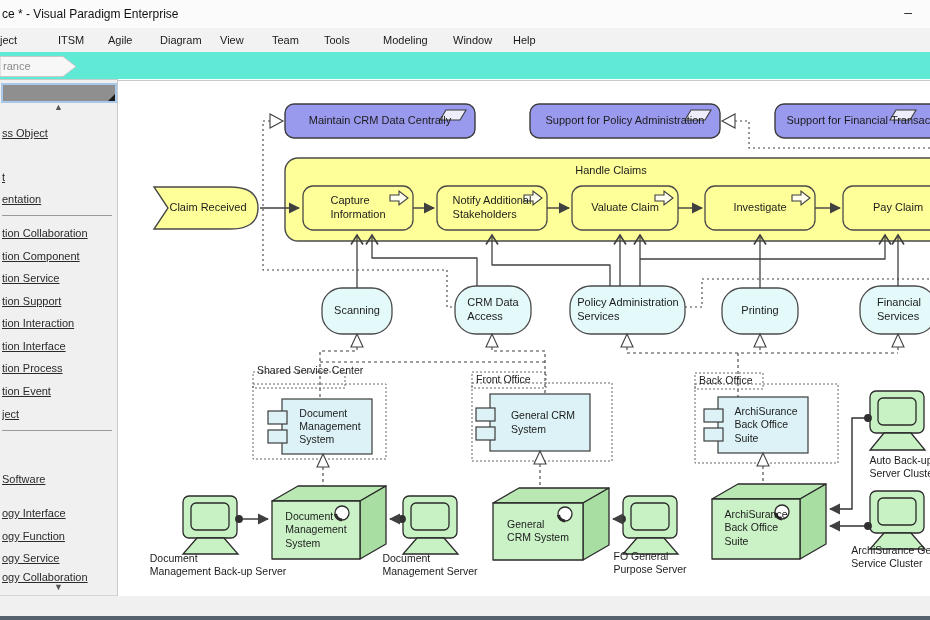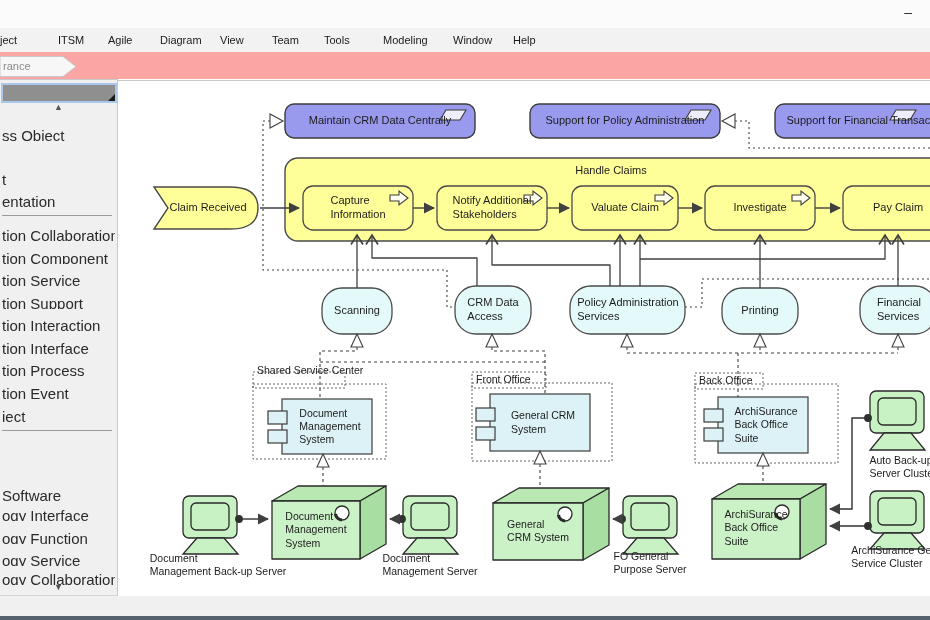--- a/index.html
+++ b/index.html
@@ -5,51 +5,52 @@
   html,body{margin:0;padding:0;}
   body{width:930px;height:620px;position:relative;font-family:"Liberation Sans",sans-serif;
        background:#fff;overflow:hidden;color:#222;}
   
   .titlebar{position:absolute;left:0;top:0;width:930px;height:28px;background:#FBFBFB;
             border-bottom:1px solid #E4E4E4;}
   .titlebar .title{position:absolute;left:2px;top:7px;font-size:12px;color:#111;}
   .titlebar .minimize{position:absolute;right:18px;top:4px;font-size:14px;color:#333;}
   .menubar{position:absolute;left:0;top:28px;width:930px;height:24px;background:#F2F2F2;}
   .menubar span{position:absolute;top:6px;font-size:11px;color:#1a1a1a;}
-  .crumbbar{position:absolute;left:0;top:52px;width:930px;height:27px;background:#fca5a5;}
+  .crumbbar{position:absolute;left:0;top:52px;width:930px;height:27px;background:#5eead4;}
   .crumb{position:absolute;left:0;top:3px;}
   .crumb text{font-size:11px;fill:#8A8A8A;font-family:"Liberation Sans",sans-serif;}
   
   .palette{position:absolute;left:0;top:79px;width:117px;height:516px;background:#F0F0F0;
            border-right:1px solid #C9C9C9;border-top:1px solid #C9C9C9;overflow:hidden;}
   .pal-head{position:absolute;left:1px;top:3px;width:112px;height:16px;background:#8F8F8F;
             border:2px solid #A9C9EA;}
   .pal-head:after{content:"";position:absolute;right:0;bottom:0;border-left:7px solid transparent;
             border-bottom:7px solid #1a1a1a;}
   .pal-arrow{position:absolute;left:0;width:117px;text-align:center;font-size:9px;color:#555;}
-  .pal-item{position:absolute;left:2px;width:113px;height:14px;font-size:15px;color:#2a2a2a;
+  .pal-item{position:absolute;left:2px;width:113px;height:14px;font-size:11px;color:#2a2a2a;
             white-space:nowrap;overflow:hidden;text-decoration:underline;}
   .pal-div{position:absolute;left:2px;width:110px;height:1px;background:#9a9a9a;}
   
   .statusbar{position:absolute;left:0;top:595px;width:930px;height:21px;background:#F0F0F0;
              border-top:1px solid #D6D6D6;}
   .bottomstrip{position:absolute;left:0;top:616px;width:930px;height:4px;background:#55626E;}
   
   .canvas{position:absolute;left:118px;top:80px;width:812px;height:515px;background:#fff;
           border-top:1px solid #C9C9C9;overflow:hidden;}
   .canvas svg{position:absolute;left:0;top:0;}
   .lbl{position:absolute;white-space:pre-line;color:#1c1c1c;
        display:flex;align-items:center;justify-content:center;line-height:1.25;}
   .f11{font-size:11px;} .f10{font-size:10.5px;}
   .grp-lbl{justify-content:flex-start;text-align:left;white-space:nowrap;}
 </style>
 </head>
 <body>
 
 <div class="titlebar">
+  <span class="title">ce * - Visual Paradigm Enterprise</span>
   <span class="minimize">–</span>
 </div>
 
 <div class="menubar">
   <span style="left:0px">ject</span>
   <span style="left:58px">ITSM</span>
   <span style="left:108px">Agile</span>
   <span style="left:160px">Diagram</span>
   <span style="left:220px">View</span>
   <span style="left:272px">Team</span>
@@ -79,21 +80,21 @@
   <div class="pal-item" style="top:192px">tion Service</div>
   <div class="pal-item" style="top:215px">tion Support</div>
   <div class="pal-item" style="top:237px">tion Interaction</div>
   <div class="pal-item" style="top:260px">tion Interface</div>
   <div class="pal-item" style="top:282px">tion Process</div>
   <div class="pal-item" style="top:305px">tion Event</div>
   <div class="pal-item" style="top:328px">ject</div>
   <div class="pal-div" style="top:350px"></div>
   <div class="pal-item" style="top:360px"></div>
   <div class="pal-item" style="top:382px"></div>
-  <div class="pal-item" style="top:407px">Software</div>
+  <div class="pal-item" style="top:393px">Software</div>
   <div class="pal-item" style="top:427px">ogy Interface</div>
   <div class="pal-item" style="top:450px">ogy Function</div>
   <div class="pal-item" style="top:472px">ogy Service</div>
   <div class="pal-item" style="top:491px">ogy Collaboration</div>
   <div class="pal-arrow" style="top:502px">▼</div>
 </div>
 
 <div class="statusbar"></div>
 <div class="bottomstrip"></div>
 

